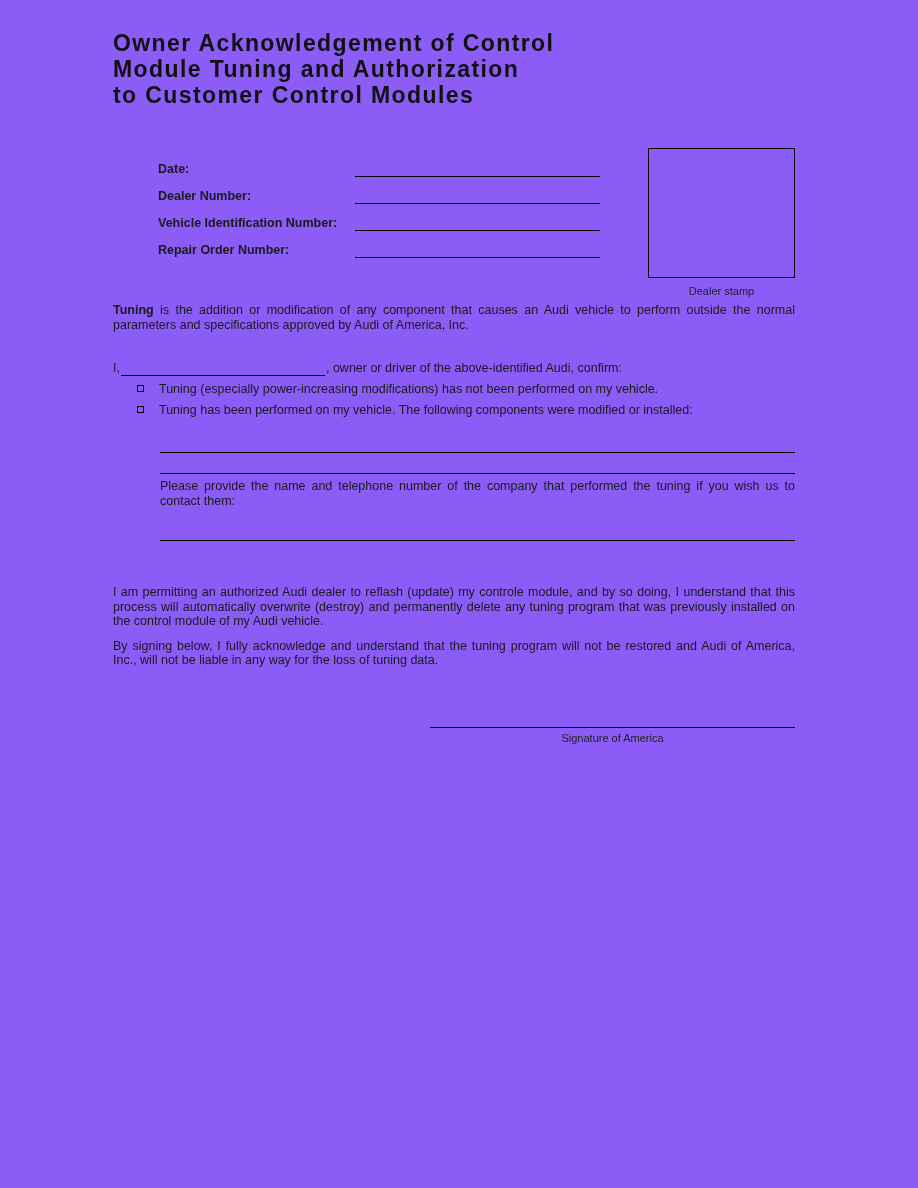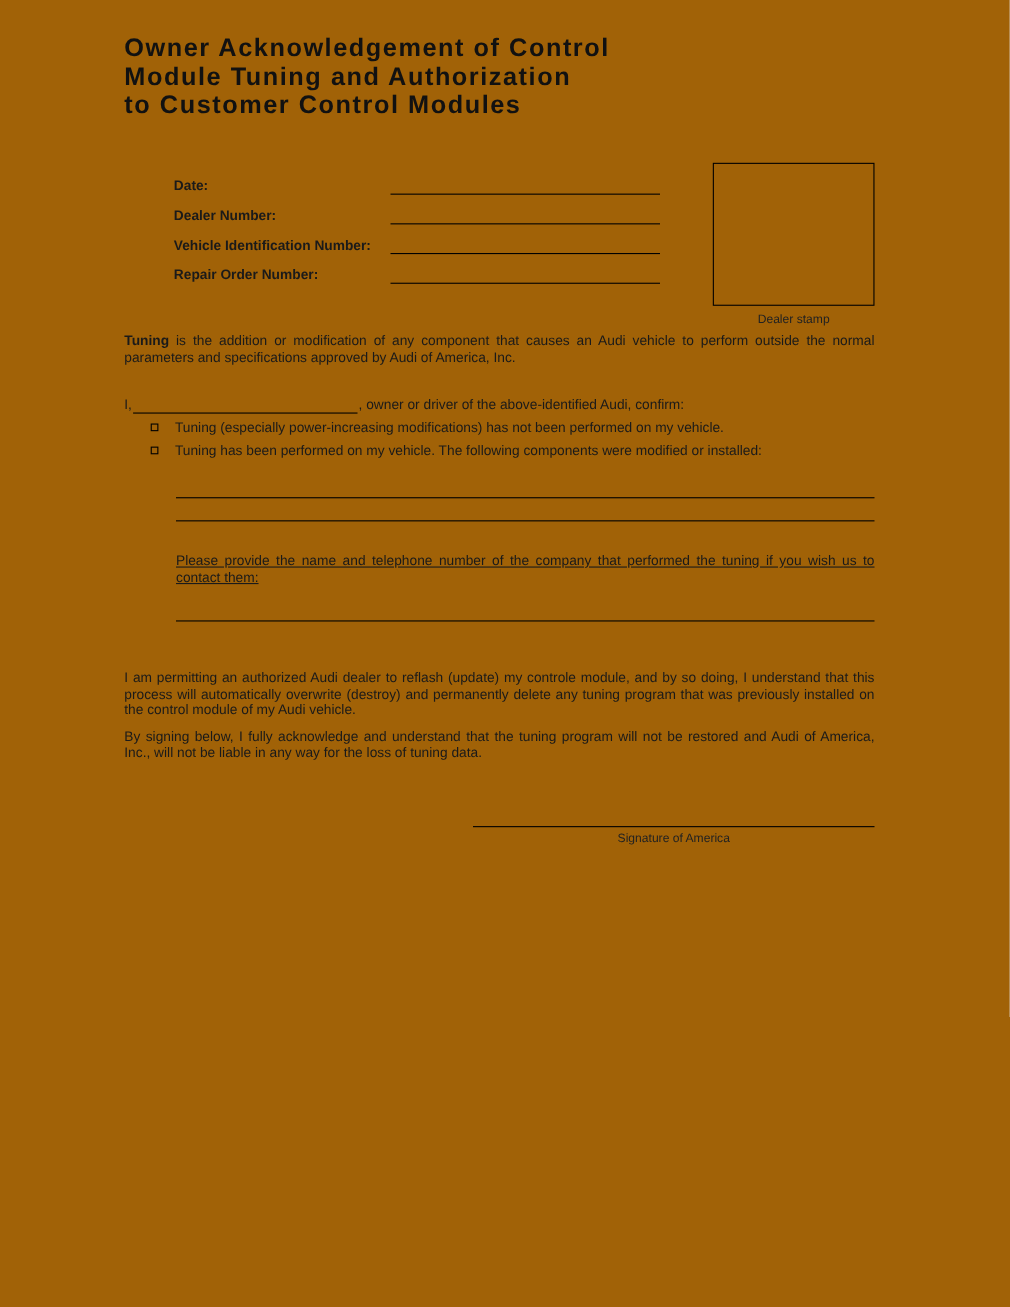--- a/index.html
+++ b/index.html
@@ -2,21 +2,21 @@
 <html><head>
 <meta charset="utf-8">
 <style>
   * { margin: 0; padding: 0; box-sizing: border-box; }
   html, body { background: #e8e8e8; }
   .page {
     position: relative;
     width: 918px;
     height: 1188px;
     margin: 0 auto;
-    background: #a16207;
+    background: #8b5cf6;
     font-family: "Liberation Sans", sans-serif;
     color: #1a1a1a;
     overflow: hidden;
   }
   .content {
     position: absolute;
     left: 113px;
     top: 30px;
     width: 682px;
   }
@@ -110,23 +110,22 @@
     cursor: pointer;
   }
   .write-lines { margin-left: 47px; margin-top: 14px; }
   .write-line {
     border-bottom: 1px solid #000;
     height: 21px;
     cursor: text;
   }
   .contact-note {
     margin-left: 47px;
-    margin-top: 29px;
+    margin-top: 5px;
     width: 635px;
-    text-decoration: underline;
   }
   .contact-line {
     margin-left: 47px;
     margin-top: 12px;
     border-bottom: 1px solid #000;
     height: 21px;
     cursor: text;
   }
   .legal { margin-top: 44px; }
   .legal .para + .para { margin-top: 10px; }

